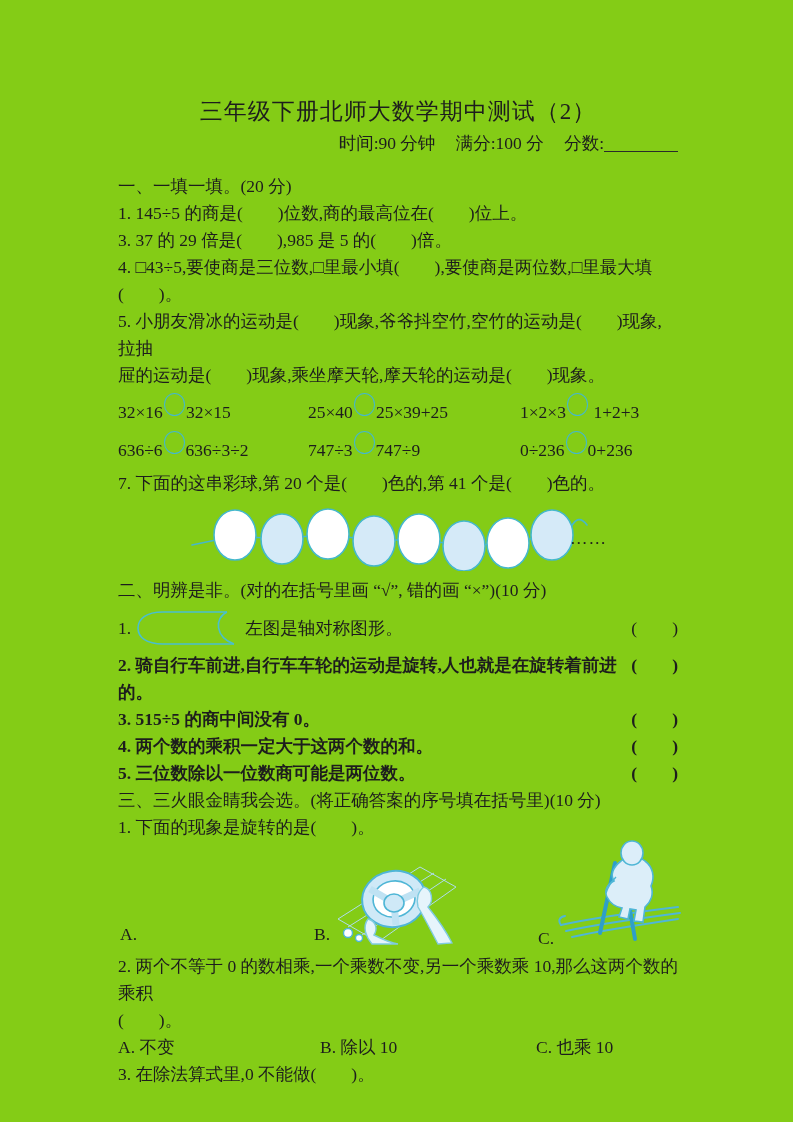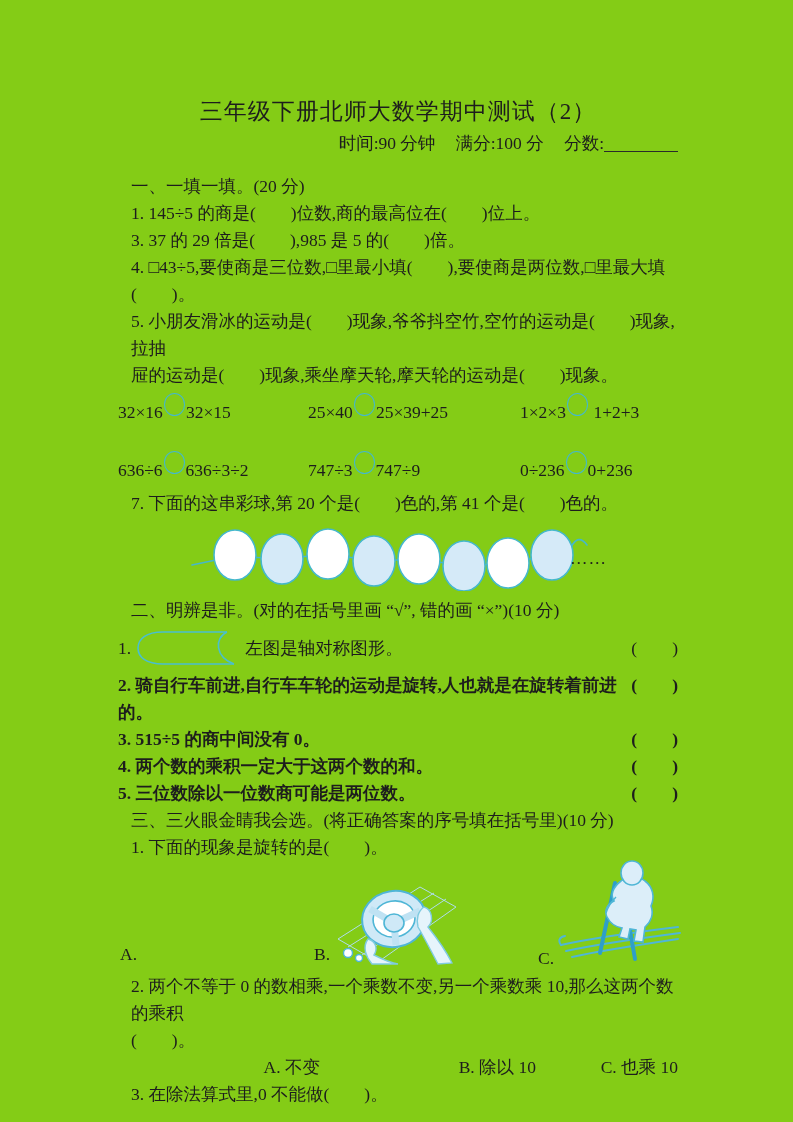--- a/index.html
+++ b/index.html
@@ -17,52 +17,52 @@
     position:absolute; left:118px; top:94px; width:560px;
     font-size:17.5px; line-height:27px;
   }
   .title { text-align:center; font-size:23px; line-height:36px; letter-spacing:1px; }
   .meta { text-align:right; line-height:27px; margin-bottom:16px; }
   .meta .gap { display:inline-block; width:16px; }
   .score-underline {
     display:inline-block; width:74px; height:19px;
     border-bottom:1.4px solid #2a2a2a; vertical-align:-3px;
   }
-  .line { line-height:27px;margin-left:13px; }
+  .line { line-height:27px; }
   .cmp-circle {
     display:inline-block; width:21px; height:23px;
     border:1.5px solid #45b8cc; border-radius:50%;
     vertical-align:middle; position:relative; top:-9px; margin:0 1px;
   }
   .q6-circle {
     display:inline-block; width:21px; height:22px;
     border:1.5px solid #45b8cc; border-radius:50%;
     vertical-align:middle; position:relative; top:-7px; margin:0 1px;
   }
   .cmp-grid {
     display:grid; grid-template-columns:190px 212px 158px;
-    row-gap:31px; margin:10px 0 6px 0;
+    row-gap:11px; margin:10px 0 6px 0;
   }
   .cmp-cell { white-space:nowrap; }
   .beads-block { position:relative; height:74px; margin:2px 0 4px 0; }
   .beads-svg { position:absolute; left:72px; top:0; }
   .beads-ellipsis { position:absolute; left:452px; top:26px; letter-spacing:1px; }
   .tf-first { display:flex; align-items:center; height:48px; }
   .tf-first .cyl-svg { margin:0 8px 0 4px; }
   .tf-row { display:flex;font-weight:bold; }
   .tf-row .tf-text { flex:1; }
   .bracket { white-space:pre; }
   .choice-figures { position:relative; height:112px; }
   .fig-label { position:absolute; line-height:22px; }
   .label-a { left:2px; top:82px; }
   .label-b { left:196px; top:82px; }
   .label-c { left:420px; top:86px; }
   .wheel-svg { position:absolute; left:214px; top:8px; }
   .skier-svg { position:absolute; left:440px; top:-2px; }
-  .opt-grid { display:grid; grid-template-columns:202px 216px auto;text-align:right; }
+  .opt-grid { display:grid; grid-template-columns:202px 216px auto; }
 </style>
 </head>
 <body>
 
 <div class="sheet">
   <div class="content">
 
     <div class="title">三年级下册北师大数学期中测试（2）</div>
 
     <div class="meta">

